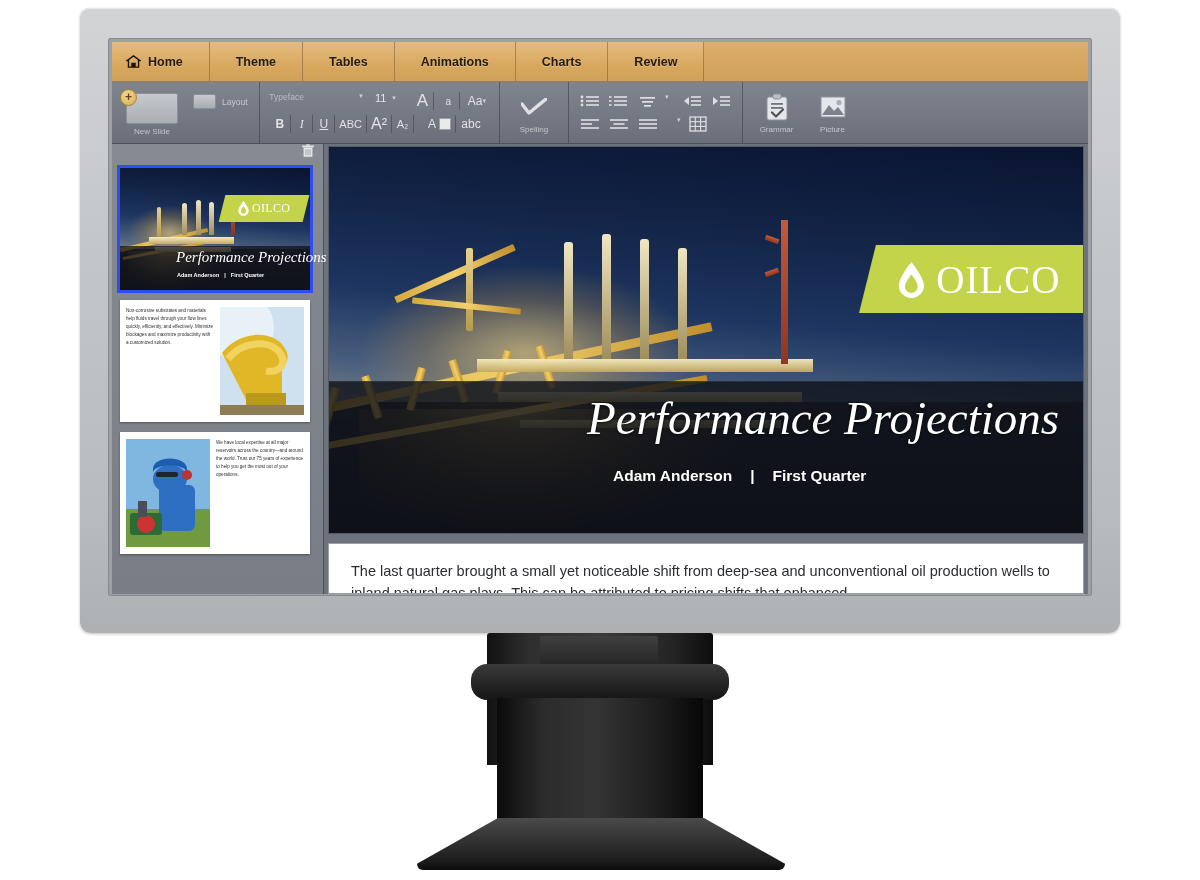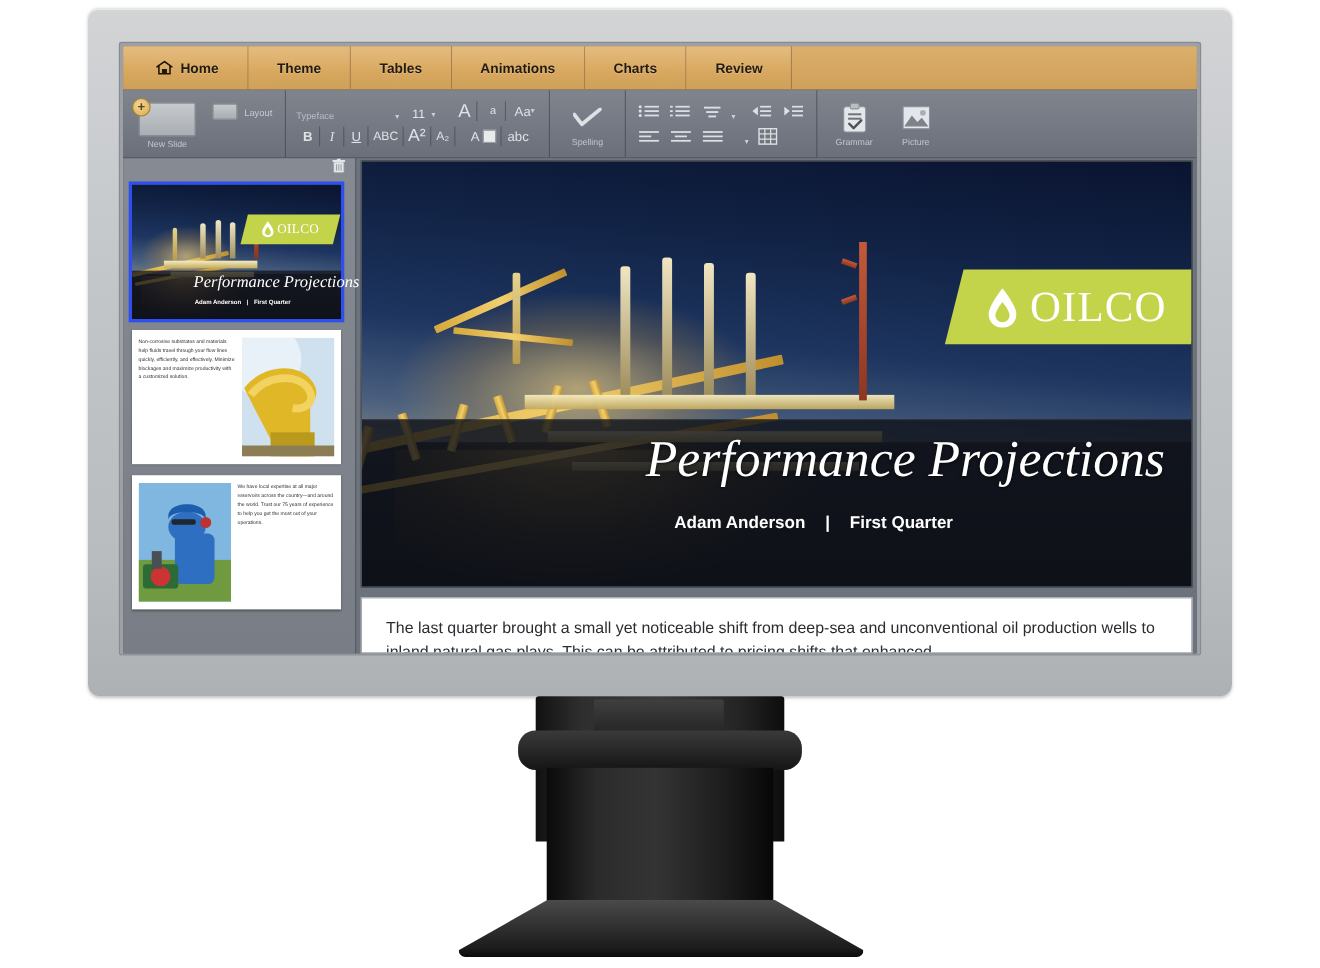--- a/index.html
+++ b/index.html
@@ -107,21 +107,21 @@
     background: linear-gradient(180deg,#e0b473 0%, #d4a257 55%, #caa057 100%);
     border-bottom: 1px solid #97785a;
   }
   .tab {
     display:flex; align-items:center; justify-content:center; gap:7px;
     padding: 0 26px; font-size: 12.5px; font-weight:bold; color:#231b10;
     border-right: 1px solid rgba(120,92,55,.55);
     background: linear-gradient(180deg,#e5bc80 0%, #d8a85f 60%, #cfa059 100%);
     text-shadow: 0 1px 0 rgba(255,255,255,.25);
   }
-  .tab:first-child { padding-left: 30px; }
+  .tab:first-child { padding-left: 14px; }
   .tab-filler { flex:1; background: linear-gradient(180deg,#dcaf6c,#cfa059); }
   .home-icon { width:15px; height:14px; display:block; }
 
   
   .ribbon {
     height: 62px; display:flex; align-items:stretch;
     background: linear-gradient(180deg,#80848d 0%, #767b85 45%, #6a6f79 100%);
     border-bottom: 1px solid #4e525a;
     color:#d9dce1;
   }
@@ -145,21 +145,21 @@
   .stackcol { display:flex; flex-direction:column; justify-content:center; gap:7px; }
   .stackrow { display:flex; align-items:center; gap:6px;margin-top:36px; }
   .sq {
     width:23px; height:15px; background: linear-gradient(180deg,#c6cace,#a8adb3);
     border:1px solid #8b9096; border-radius:2px;
   }
   .sq.sect { background: linear-gradient(180deg,#c6cace 0 55%, #9aa0a6 55% 100%); }
   .rlabel { font-size:8.5px; color:#c7cbd1; }
 
   .fontgrid { display:flex; flex-direction:column; justify-content:center; gap:5px; }
-  .frow { display:flex; align-items:flex-end; gap:0; }
+  .frow { display:flex; align-items:flex-start; gap:0; }
   .fbtn {
     min-width:22px; height:18px; padding:0 4px;
     display:flex; align-items:center; justify-content:center;
     font-size:12px; color:#dfe2e6; border-right:1px solid rgba(60,64,72,.55);
   }
   .fbtn.last { border-right:none; }
   .fbtn.bold { font-weight:bold; }
   .fbtn.ital { font-style:italic; font-family:"Liberation Serif",serif; }
   .fbtn.under { text-decoration:underline; }
   .fbtn.big { font-size:17px; }

